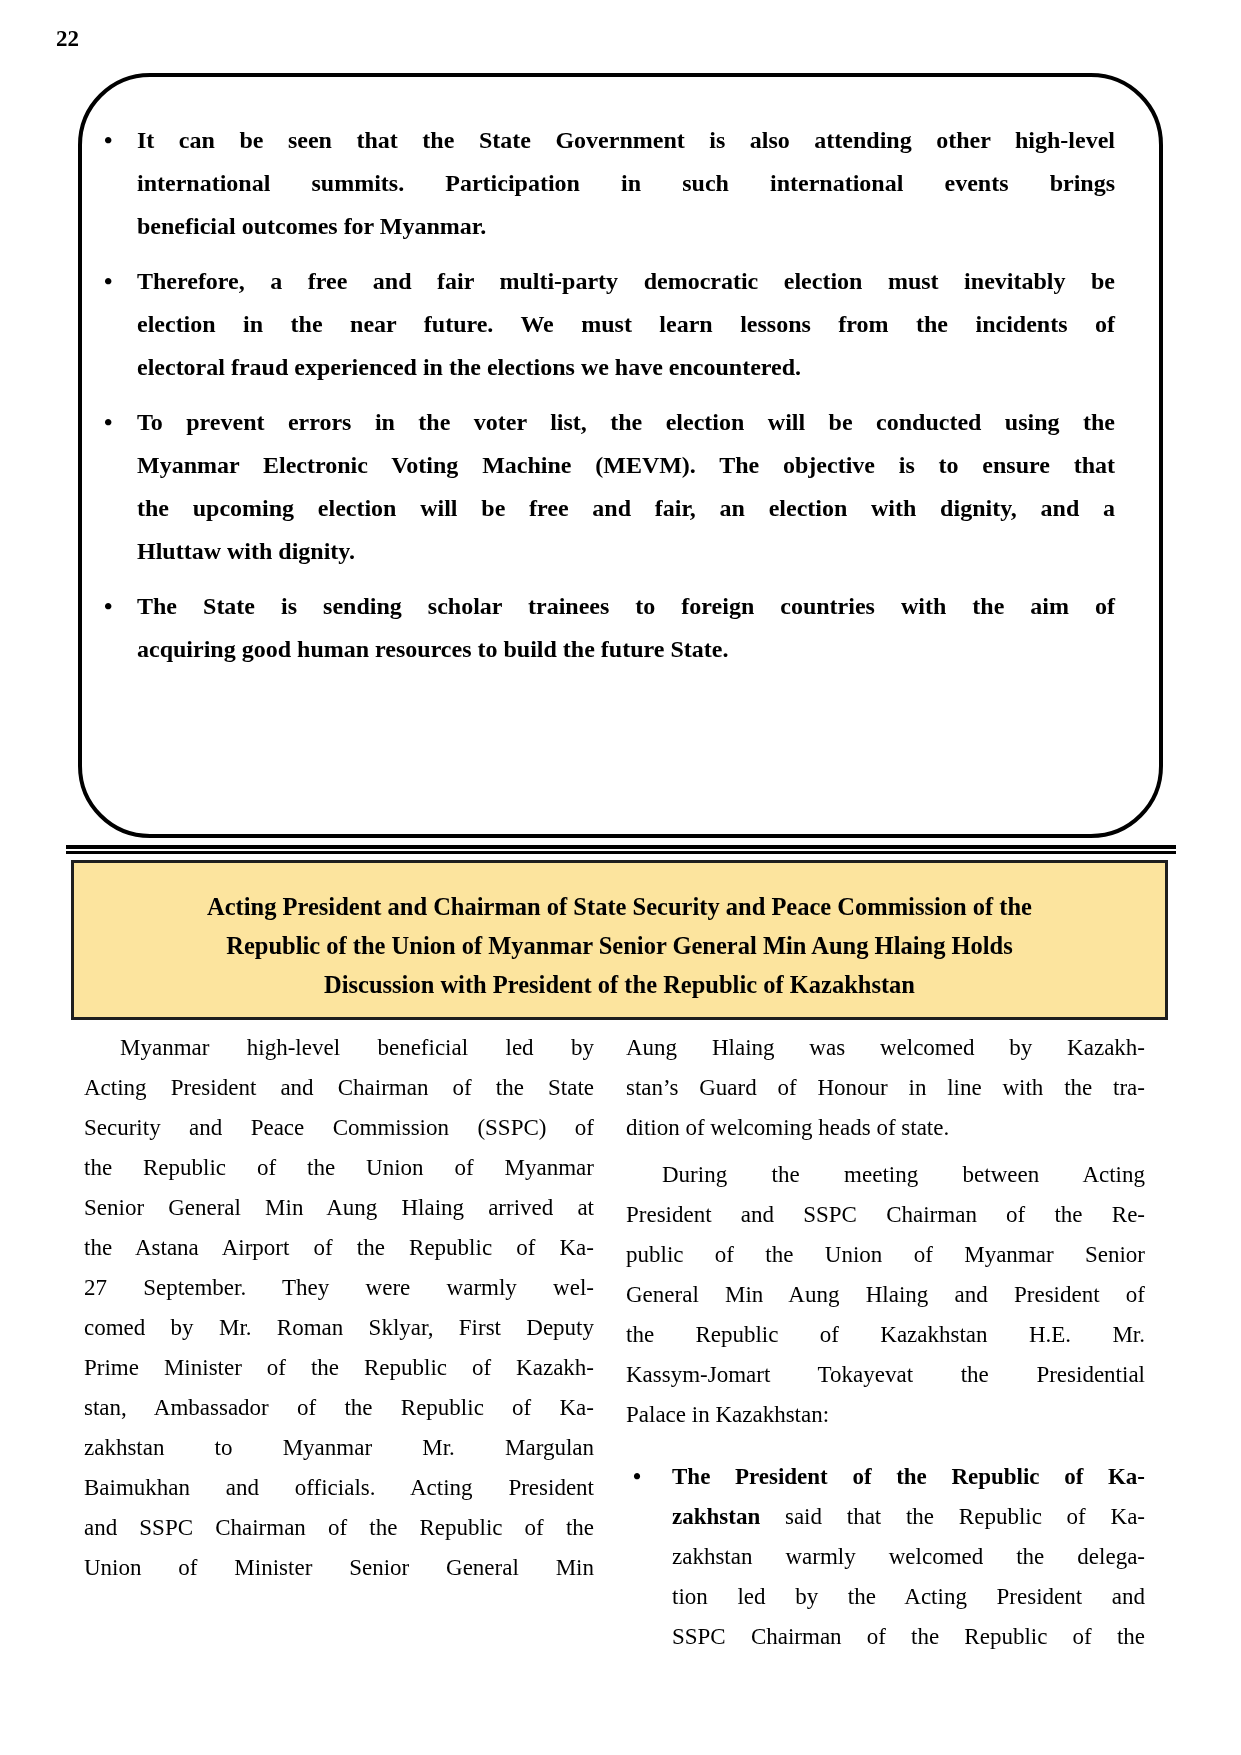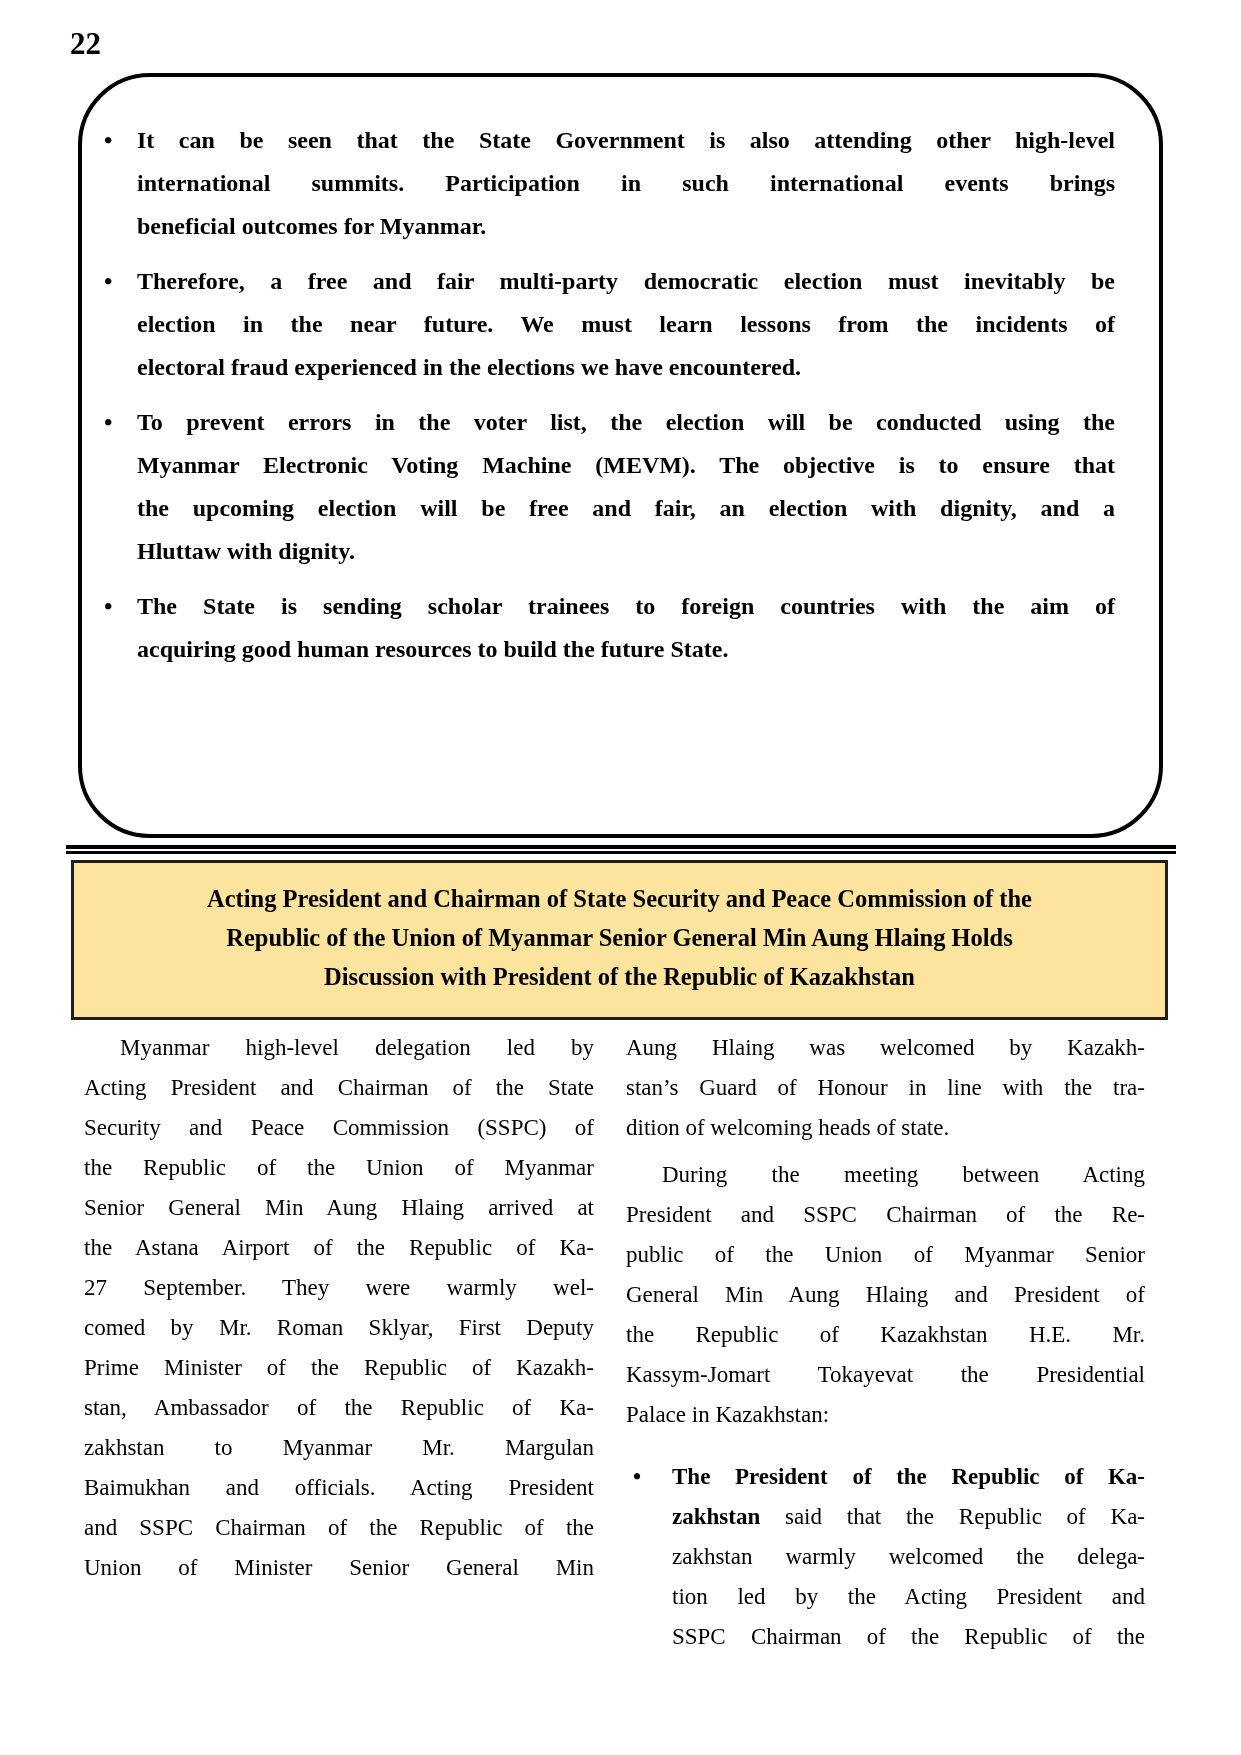--- a/index.html
+++ b/index.html
@@ -5,22 +5,22 @@
   * { margin: 0; padding: 0; box-sizing: border-box; }
   html, body { background: #ffffff; }
   body {
     width: 1241px; height: 1755px;
     position: relative;
     font-family: "Liberation Serif", "DejaVu Serif", serif;
     color: #000;
     overflow: hidden;
   }
   .pageno {
-    position: absolute; left: 70px; top: 26px;
-    font-weight: bold; font-size: 31px;
+    position: absolute; left: 56px; top: 26px;
+    font-weight: bold; font-size: 23px;
   }
   
   .sumbox {
     position: absolute; left: 78px; top: 73px;
     width: 1085px; height: 765px;
     border: 4px solid #000;
     border-radius: 72px;
     padding: 42px 44px 0 22px;
   }
   .sbullet {
@@ -49,21 +49,21 @@
   }
   
   .headline {
     position: absolute; left: 71px; top: 860px;
     width: 1097px; height: 160px;
     background: #FCE49E;
     border: 3px solid #1e1e1e;
     text-align: center;
     font-weight: bold;
     font-size: 24.5px;
-    padding-top: 16px;
+    padding-top: 24px;
   }
   .hline { line-height: 39px; }
   
   .col {
     position: absolute; top: 1028px;
     font-size: 23px; line-height: 40px;
   }
   #colL { left: 84px; width: 510px; }
   #colR { left: 626px; width: 519px; font-family: Liberation Serif, serif; }
   .block + .block { margin-top: 7px; }
@@ -114,21 +114,21 @@
 <div class="rule"></div>
 
 <div class="headline" id="headline" style="background: rgb(252, 228, 158);">
     <div class="hline">Acting President and Chairman of State Security and Peace Commission of the</div>
     <div class="hline">Republic of the Union of Myanmar Senior General Min Aung Hlaing Holds</div>
     <div class="hline">Discussion with President of the Republic of Kazakhstan</div>
   </div>
 
 <div class="col" id="colL">
     <div class="block">
-      <div class="tl j ind"><span>Myanmar high-level delegation led by</span></div>
+      <div class="tl j ind"><span>Myanmar high-level beneficial led by</span></div>
       <div class="tl j"><span>Acting President and Chairman of the State</span></div>
       <div class="tl j"><span>Security and Peace Commission (SSPC) of</span></div>
       <div class="tl j"><span>the Republic of the Union of Myanmar</span></div>
       <div class="tl j"><span>Senior General Min Aung Hlaing arrived at</span></div>
       <div class="tl j"><span>the Astana Airport of the Republic of Ka-</span></div>
       <div class="tl j"><span>27 September. They were warmly wel-</span></div>
       <div class="tl j"><span>comed by Mr. Roman Sklyar, First Deputy</span></div>
       <div class="tl j"><span>Prime Minister of the Republic of Kazakh-</span></div>
       <div class="tl j"><span>stan, Ambassador of the Republic of Ka-</span></div>
       <div class="tl j"><span>zakhstan to Myanmar Mr. Margulan</span></div>

